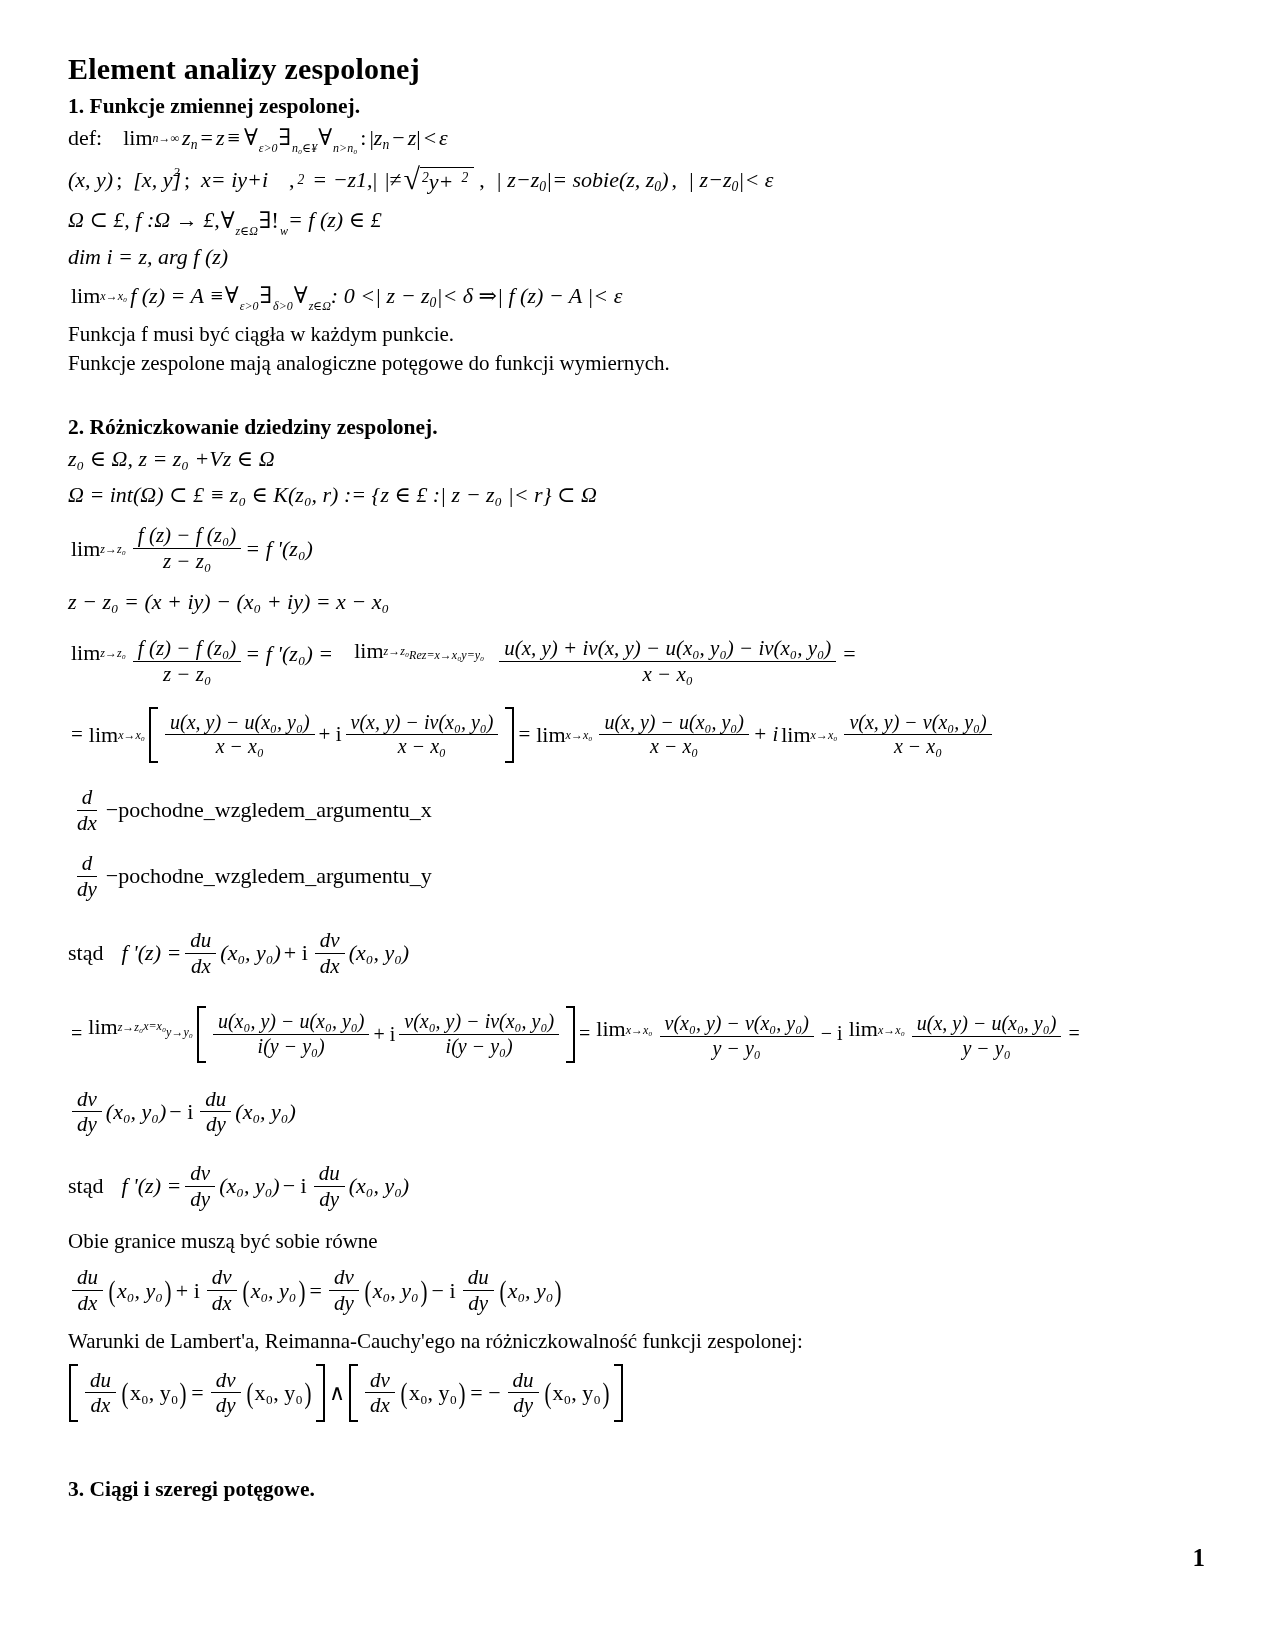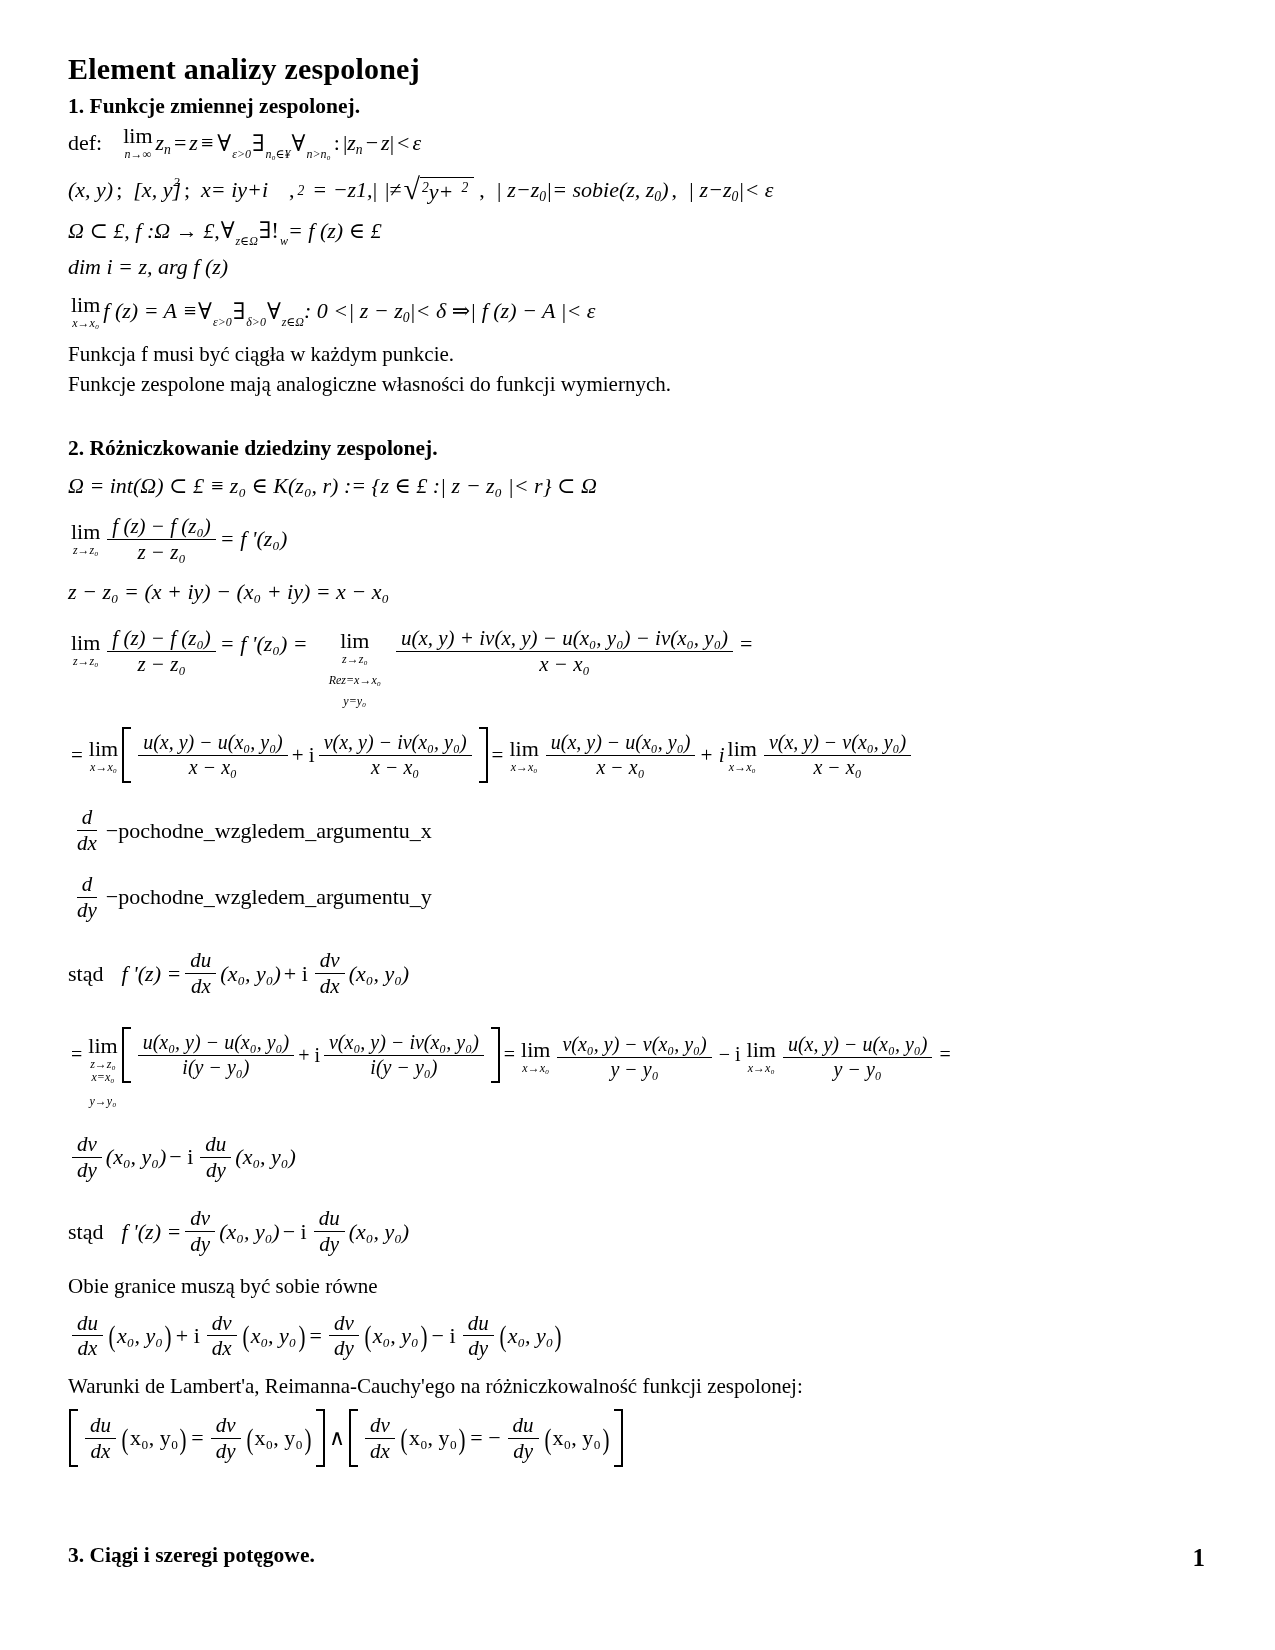--- a/index.html
+++ b/index.html
@@ -40,21 +40,21 @@
     padding-right: 40px;
     line-height: 1.15;
   }
   .section-head {
     font-size: 21.5px;
     font-weight: bold;
     margin: 0 0 4px 0;
     line-height: 1.25;
   }
   .section-head.spaced-top { margin-top: 36px; }
-  .section-head.spaced-top-lg { margin-top: 75px; }
+  .section-head.spaced-top-lg { margin-top: 54px; }
 
   .prose {
     font-size: 21px;
     line-height: 1.32;
     margin: 2px 0 2px 0;
   }
 
   
   .math {
     font-style: italic;
@@ -75,21 +75,20 @@
     font-size: 0.62em;
     line-height: 0;
     font-style: italic;
   }
   sub { vertical-align: -0.32em; }
   sup { vertical-align: 0.55em; }
 
   
   .lim {
     display: inline-flex;
-    flex-direction: column;
     align-items: center;
     justify-content: center;
     font-style: normal;
     vertical-align: middle;
     margin: 0 3px;
   }
   .lim .lim-op { font-size: 22px; font-style: normal; line-height: 1; }
   .lim .lim-sub {
     font-size: 12px;
     font-style: italic;
@@ -283,24 +282,25 @@
     </span>
     <span class="quant">
       <span class="q-sym">∀</span>
           <span class="q-sub">z∈Ω</span>
     </span>
     <span><span> : 0 &lt;| z − z</span><sub>0</sub></span>
     <span> |&lt; δ ⇒| f (z) − A |&lt; ε</span>
   </div>
 
   <div class="prose" style="margin-top:12px;">Funkcja f musi być ciągła w każdym punkcie.</div>
-  <div class="prose">Funkcje zespolone mają analogiczne własności do funkcji wymiernych.</div>
+  <div class="prose">Funkcje zespolone mają analogiczne potęgowe do funkcji wymiernych.</div>
 
   <div class="section-head spaced-top">2. Różniczkowanie dziedziny zespolonej.</div>
 
+  <div class="math">z₀ ∈ Ω, z = z₀ +Vz ∈ Ω</div>
 
   <div class="math" style="margin-top:12px;">Ω = int(Ω) ⊂ £ ≡ z₀ ∈ K(z₀, r) := {z ∈ £ :| z − z₀ |&lt; r} ⊂ Ω</div>
 
   <div class="math" style="margin-top:16px;">
     <span class="lim">
       <span class="lim-op">lim</span>
       <span class="lim-sub">z→z₀</span>
     </span>
     <span class="frac">
       <span class="num">f (z) − f (z₀)</span>

